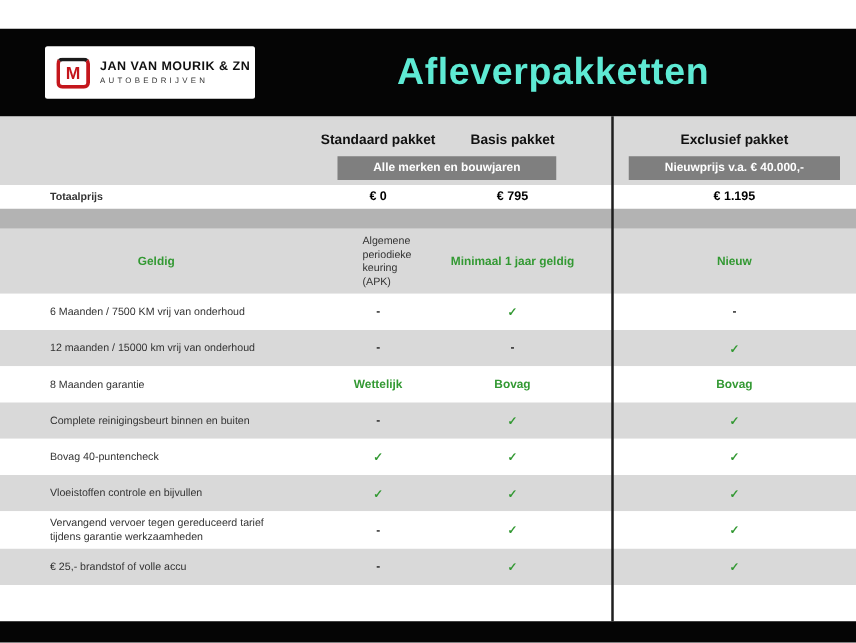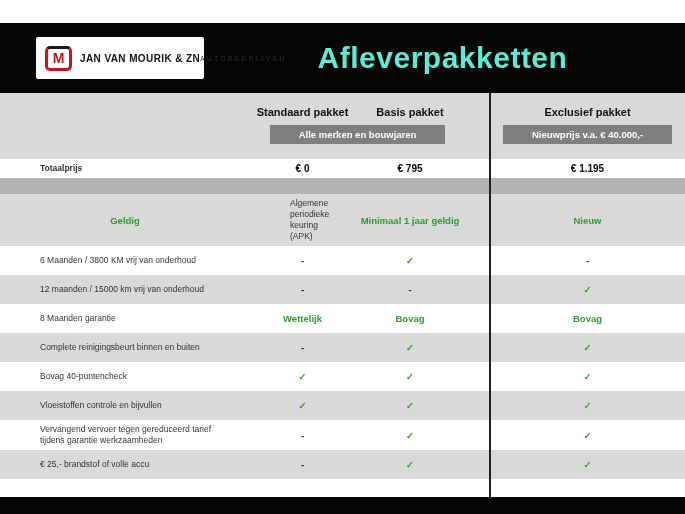--- a/index.html
+++ b/index.html
@@ -23,40 +23,40 @@
     border-radius: 2px;
     display: flex; align-items: center; gap: 8px; padding: 0 9px;
   }
   .logo-m {
     width: 27px; height: 25px; flex: 0 0 27px;
     border: 3px solid var(--red, #c4161c); border-radius: 5px;
     border-top-color: #1a1a1a;
     color: var(--red, #c4161c); font-weight: bold; font-size: 14px;
     display: flex; align-items: center; justify-content: center;
   }
-  .logo-text { display: flex; flex-direction: row; justify-content: center; }
+  .logo-text { display: flex; flex-direction: column; justify-content: center; }
   .logo-text .l1 { font-size: 10px; font-weight: bold; color: #111; letter-spacing: 0.4px; white-space: nowrap; }
   .logo-text .l2 { font-size: 6.3px; color: #333; letter-spacing: 2.6px; margin-top: 2px; white-space: nowrap; }
   .title {
     position: absolute; left: 200px; right: 0; top: 0; height: 70px;
     line-height: 70px; text-align: center;
     color: #5eead4; font-size: 30px; font-weight: bold; letter-spacing: 0.5px;
   }
 
   
   .grid { display: grid; grid-template-columns: 250px 105px 110px 25px 195px; }
   .cell.center { display: flex; align-items: center; justify-content: center; text-align: center; }
   .cell.label {
     display: flex; align-items: center;
     padding: 4px 20px 4px 40px;
     font-size: 8.5px; color: #333; line-height: 1.3;
   }
 
   
-  .head-band { height: 66px; background: var(--rowgray, #d9d9d9); }
+  .head-band { height: 55px; background: var(--rowgray, #d9d9d9); }
   .head-titles { padding-top: 13px; }
   .head-titles .cell.center { font-size: 11px; font-weight: bold; color: #111; }
   .head-badges { margin-top: 7px; }
   .badge-span { grid-column: 2 / 4; display: flex; justify-content: center; }
   .badge-cell { display: flex; justify-content: center; }
   .badge {
     display: inline-block; background: var(--badge, #7f7f7f); color: #ffffff;
     font-weight: bold; font-size: 9.5px; padding: 4px 29px; text-align: center;
     white-space: nowrap;
   }
@@ -141,21 +141,21 @@
 
     <div class="grid row">
       <div class="cell center val">Geldig</div>
       <div class="cell label">Algemene periodieke keuring (APK)</div>
       <div class="cell center val">Minimaal 1 jaar geldig</div>
       <div></div>
       <div class="cell center val">Nieuw</div>
     </div>
 
     <div class="grid row">
-      <div class="cell label">6 Maanden / 3800 KM vrij van onderhoud</div>
+      <div class="cell label">6 Maanden / 7500 KM vrij van onderhoud</div>
       <div class="cell center val dash">-</div>
       <div class="cell center val">✓</div>
       <div></div>
       <div class="cell center val dash">-</div>
     </div>
 
     <div class="grid row">
       <div class="cell label">12 maanden / 15000 km vrij van onderhoud</div>
       <div class="cell center val dash">-</div>
       <div class="cell center val dash">-</div>

